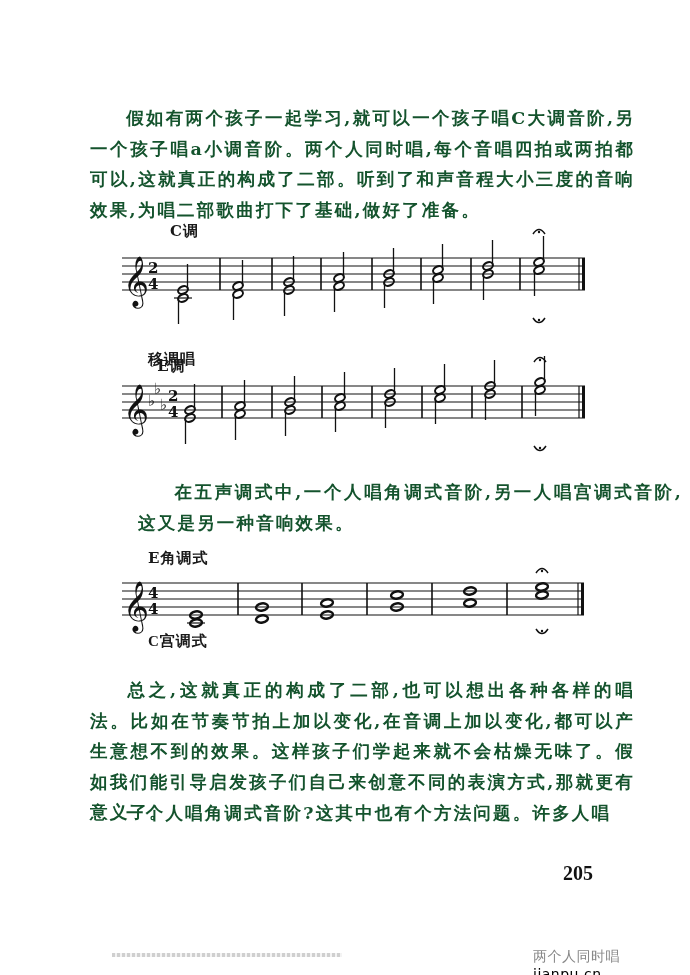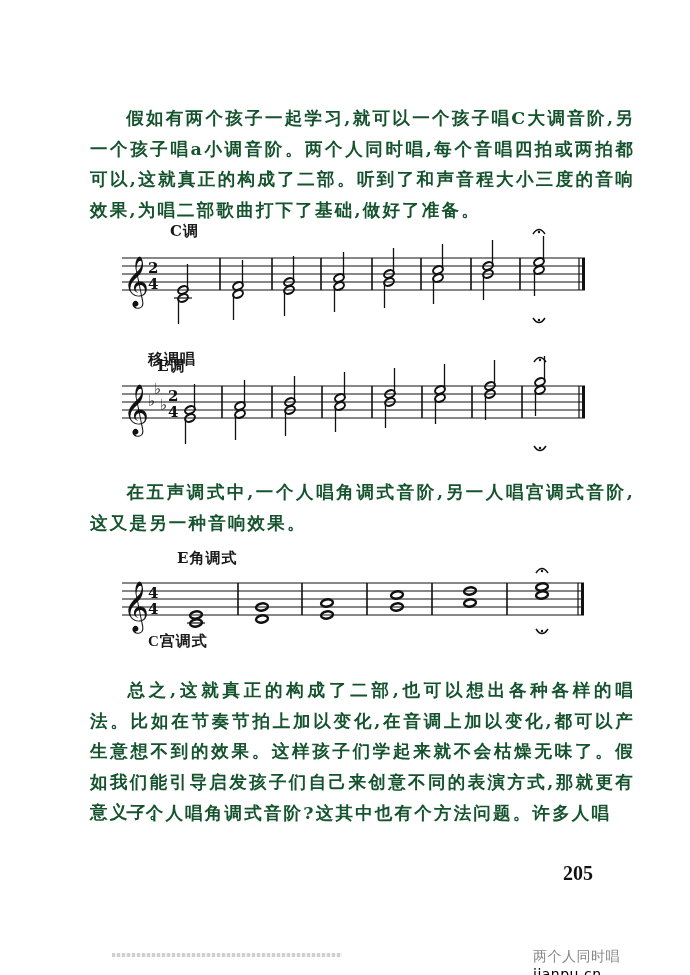--- a/index.html
+++ b/index.html
@@ -25,25 +25,25 @@
   <span class="indent"></span><span>假如有两个孩子一起学习,就可以一个孩子唱C大调音阶,另一个孩子唱a小调音阶。两个人同时唱,每个音唱四拍或两拍都可以,这就真正的构成了二部。听到了和声音程大小三度的音响效果,为唱二部歌曲打下了基础,做好了准备。</span>
 </div>
 
 <div class="label" style="left:143px; top:222px;margin-left:27px;">C调</div>
 
 <div class="label" style="left:148px; top:331px;margin-top:19px;">移调唱</div>
 <div class="label" style="left:150px; top:355px;">
   <span style="font-size:13px; vertical-align:4px;">♭</span><span>E调</span>
 </div>
 
-<div class="para" style="top:477px;">
+<div class="para" style="top:477px;margin-left:48px;">
   <span class="indent"></span><span>在五声调式中,一个人唱角调式音阶,另一人唱宫调式音阶,这又是另一种音响效果。</span>
 </div>
 
-<div class="label" style="left:148px; top:549px;margin-left:29px;">E角调式</div>
+<div class="label" style="left:148px; top:549px;">E角调式</div>
 <div class="label" style="left:148px; top:632px;font-family:Liberation Serif, serif;">C宫调式</div>
 
 <div class="para" style="top:675px;">
   <span class="indent"></span><span>总之,这就真正的构成了二部,也可以想出各种各样的唱法。比如在节奏节拍上加以变化,在音调上加以变化,都可以产生意想不到的效果。这样孩子们学起来就不会枯燥无味了。假如我们能引导启发孩子们自己来创意不同的表演方式,那就更有意义了。</span>
 </div>
 
 <div class="para" style="top:798px;">
   <span class="indent"></span><span>一个人唱角调式音阶?这其中也有个方法问题。许多人唱</span>
 </div>
 

